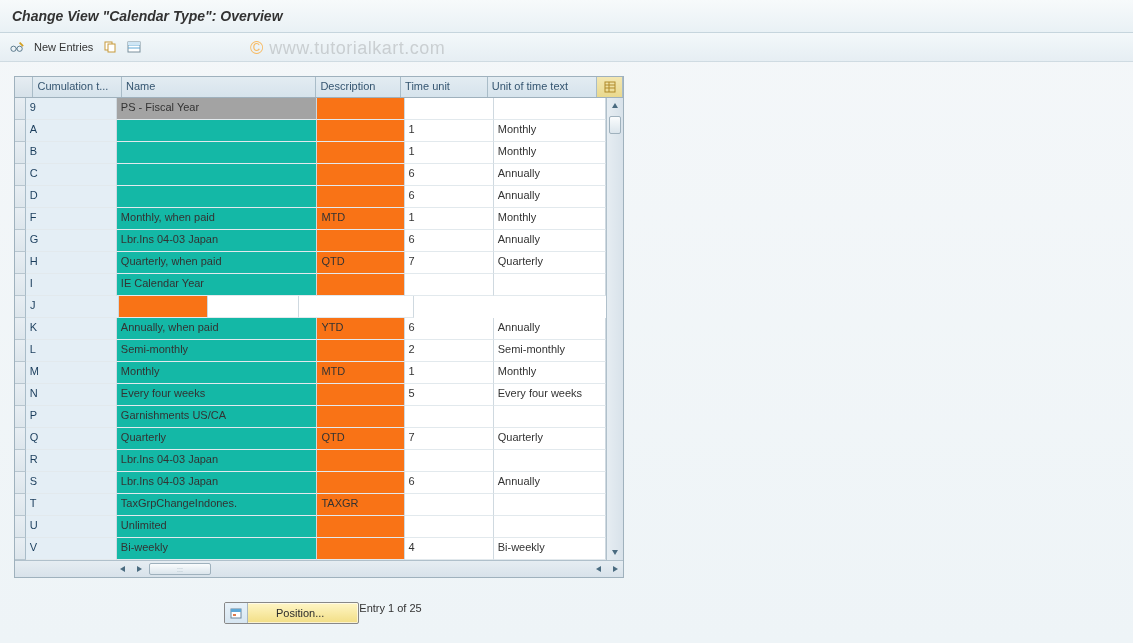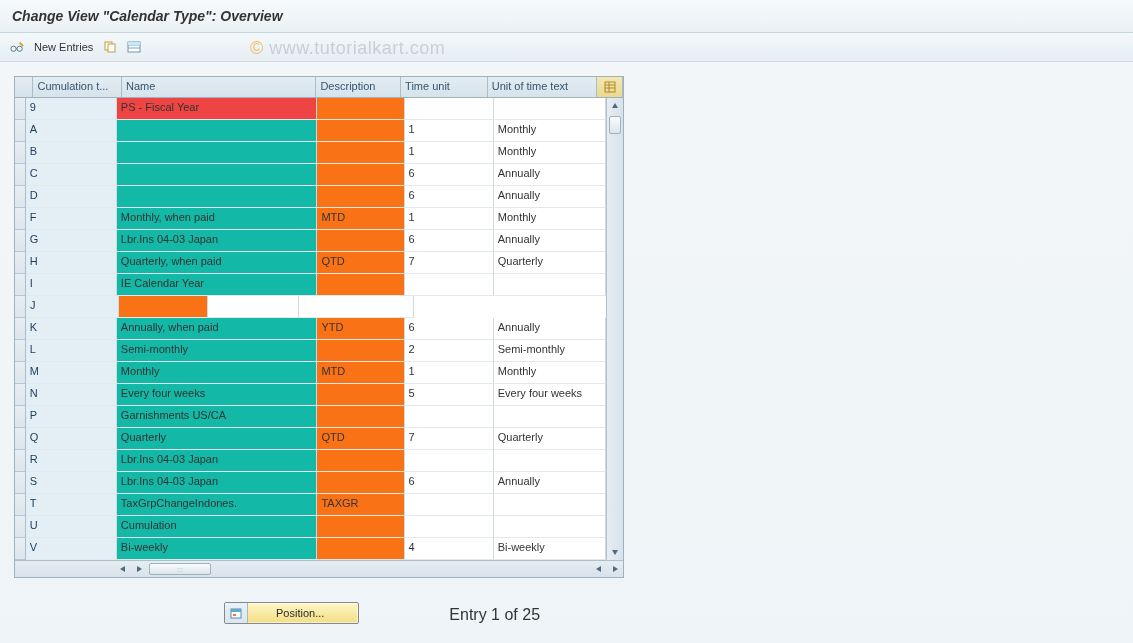--- a/index.html
+++ b/index.html
@@ -24,34 +24,34 @@
 .col-conf{width:18px;display:flex;align-items:center;justify-content:center;background:linear-gradient(#f3e7b2,#e9d98e)}
 .grid-body{max-height:468px;overflow:hidden;position:relative}
 .row{display:flex;height:22px;align-items:stretch}
 .row .cell{border-right:1px solid #cfd9e0;border-bottom:1px solid #e2e9ed;padding:3px 4px;font-size:11px;white-space:nowrap;overflow:hidden}
 .row .row-sel{width:10px;background:linear-gradient(#e8eef3,#dde6ec);border-right:1px solid #a9bcc8;border-bottom:1px solid #b8c6cf}
 .row .c-a{width:84px;background:#e4eef5;color:#1a3d5c}
 .row .c-b{width:196px;background:#14b8a6}
 .row .c-c{width:80px;background:#f97316}
 .row .c-d{width:82px;background:#fff}
 .row .c-e{width:106px;background:#fff}
-.row.sel .c-b{background:#ef4444}
+.row.sel .c-b{background:#a3a3a3}
 .vscroll{width:16px;background:linear-gradient(to right,#e6edf2,#d8e2ea);display:flex;flex-direction:column;align-items:center;justify-content:space-between;border-left:1px solid #b0c0cb}
 .vscroll .arrow-up,.vscroll .arrow-down{width:100%;height:16px;display:flex;align-items:center;justify-content:center;color:#4a6b80;cursor:pointer}
 .vscroll .thumb{width:10px;height:16px;background:linear-gradient(#fafcfd,#dbe5ec);border:1px solid #9fb1bd;border-radius:2px;margin-top:2px;cursor:pointer}
 .grid-body-wrap{display:flex}
 .hscroll{height:16px;background:linear-gradient(#e6edf2,#d8e2ea);display:flex;align-items:center;border-top:1px solid #b0c0cb}
 .hscroll .arrow{width:16px;height:16px;display:flex;align-items:center;justify-content:center;color:#4a6b80;cursor:pointer}
 .hscroll .track{flex-shrink:0;width:60px;height:10px;background:linear-gradient(#fafcfd,#dbe5ec);border:1px solid #9fb1bd;border-radius:2px;margin:0 2px;cursor:pointer;display:flex;align-items:center;justify-content:center;font-size:7px;color:#9fb1bd}
 .hscroll-right{margin-left:auto;display:flex}
-.footer{display:flex;align-items:flex-end;gap:90px;margin:24px 0 0 210px}
+.footer{display:flex;align-items:flex-start;margin:24px 0 0 210px}
 .pos-btn{display:flex;align-items:center;height:20px;border:1px solid #888;background:linear-gradient(#fff6c6,#f2de85);cursor:pointer;border-radius:2px;box-shadow:inset 0 0 0 1px rgba(255,255,255,0.6);overflow:hidden}
 .pos-ico{width:22px;height:100%;display:flex;align-items:center;justify-content:center;background:linear-gradient(#e8f2f9,#d7e6f1);border-right:1px solid #aab8c1}
 .pos-lbl{padding:0 34px 0 28px;font-size:11px;color:#2b2b2b}
-.entry-txt{font-size:16px;color:#333}
+.entry-txt{font-size:11px;color:#333}
 svg{display:block}
 </style>
 </head>
 <body>
 
 <div class="window">
 
   <div class="titlebar">
     <h1>Change View "Calendar Type": Overview</h1>
   </div>
@@ -265,21 +265,21 @@
               <div class="row-sel"></div>
               <div class="cell c-a">T</div>
               <div class="cell c-b">TaxGrpChangeIndones.</div>
               <div class="cell c-c">TAXGR</div>
               <div class="cell c-d"></div>
               <div class="cell c-e"></div>
             </div>
             <div class="row">
               <div class="row-sel"></div>
               <div class="cell c-a">U</div>
-              <div class="cell c-b">Cumulation</div>
+              <div class="cell c-b">Unlimited</div>
               <div class="cell c-c"></div>
               <div class="cell c-d"></div>
               <div class="cell c-e"></div>
             </div>
             <div class="row">
               <div class="row-sel"></div>
               <div class="cell c-a">V</div>
               <div class="cell c-b">Bi-weekly</div>
               <div class="cell c-c"></div>
               <div class="cell c-d">4</div>

